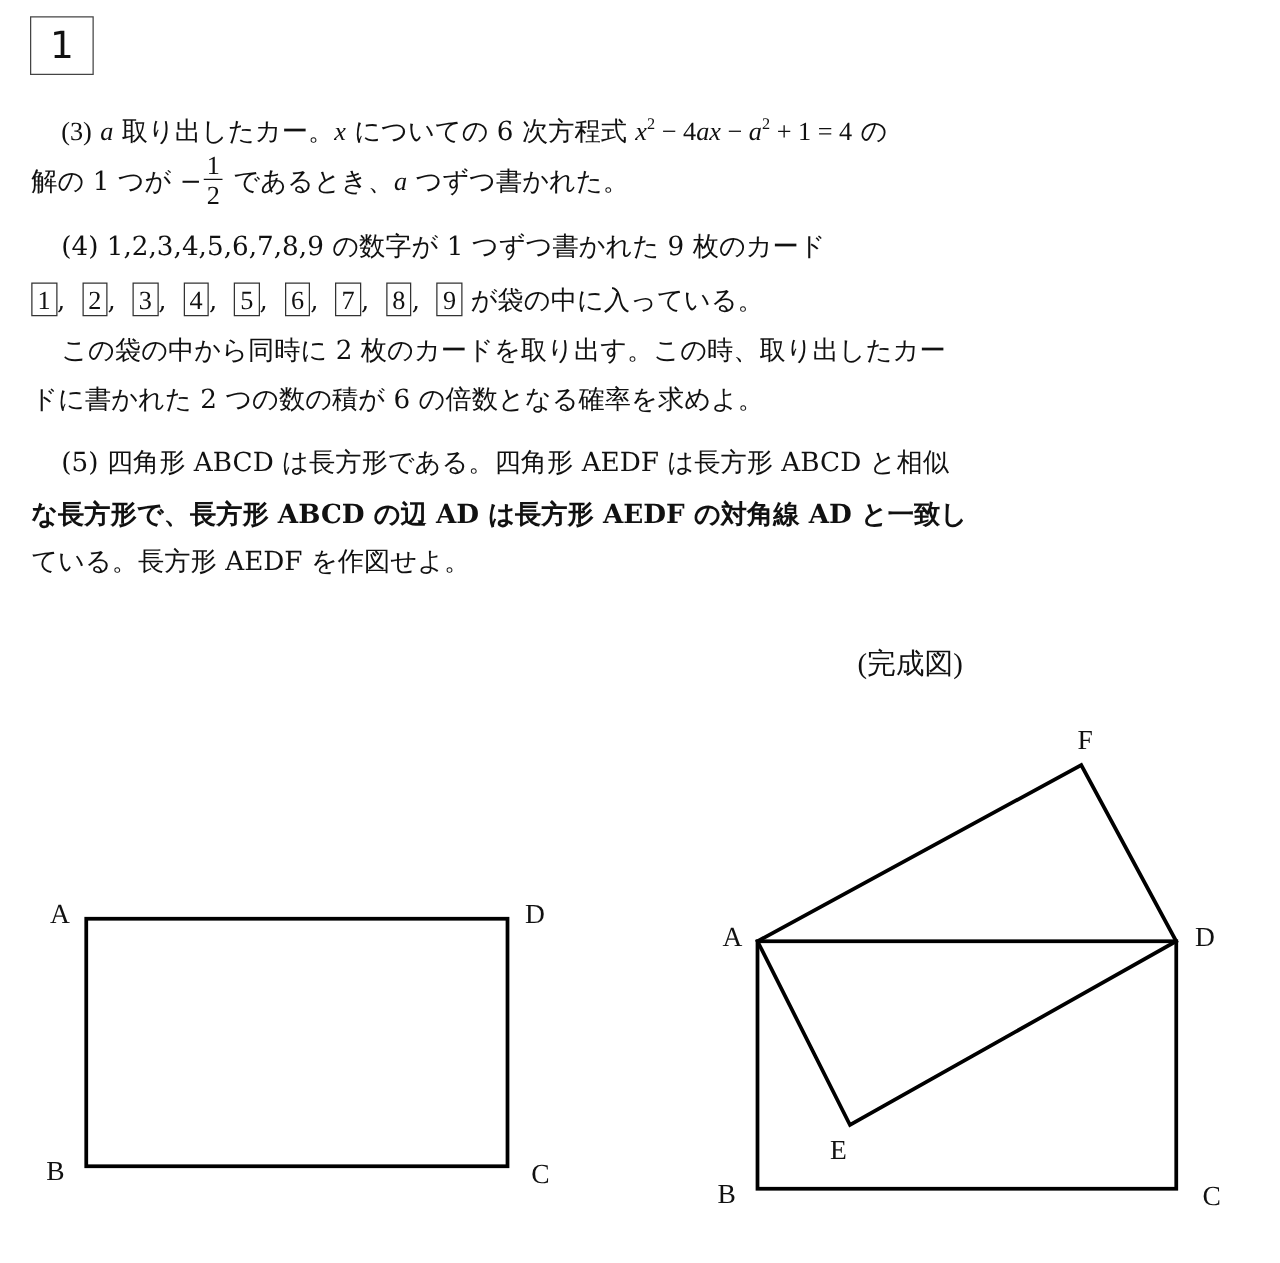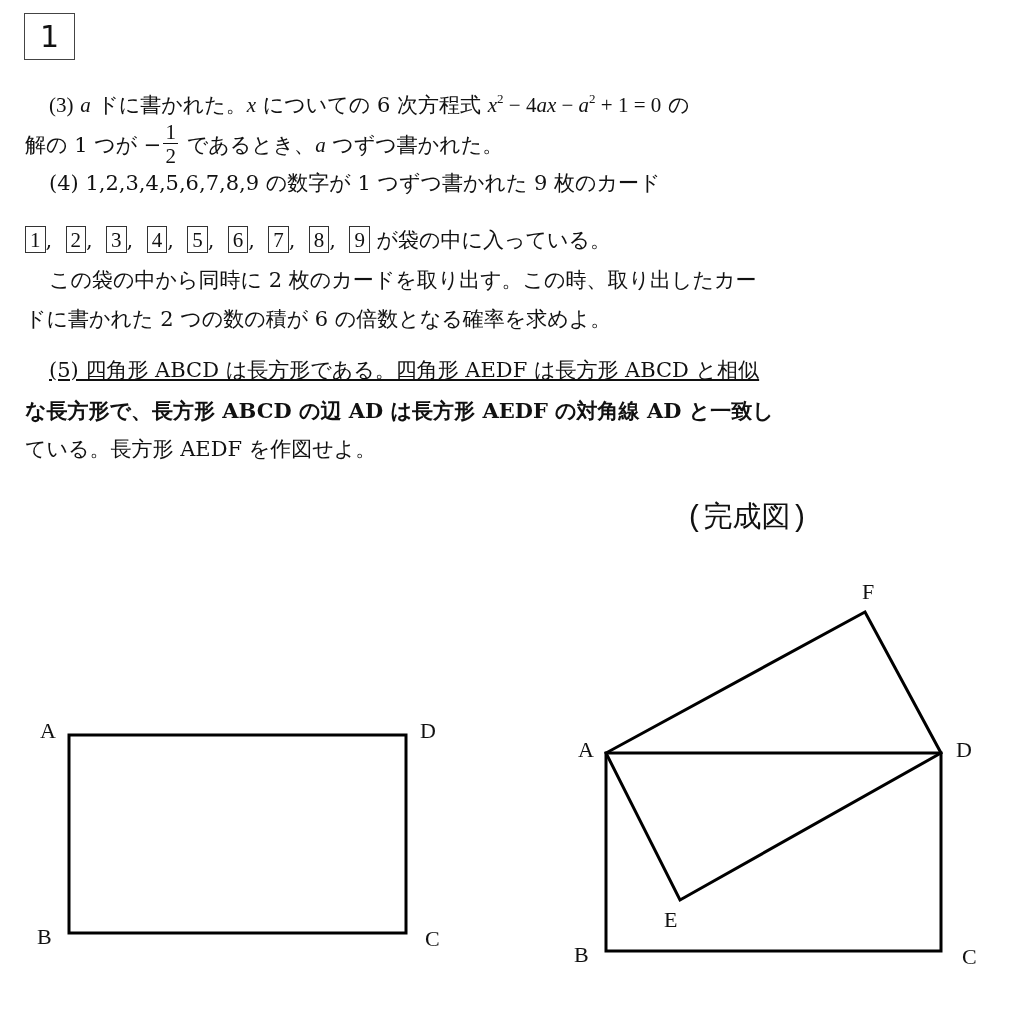--- a/index.html
+++ b/index.html
@@ -14,67 +14,67 @@
   .math { font-style:italic; font-family:"Liberation Serif","DejaVu Serif",serif; }
   .rm { font-family:"Liberation Serif","DejaVu Serif",serif; }
   sup { font-size:13px; vertical-align:9px; }
   .frac { display:inline-flex; flex-direction:column; align-items:center;
           vertical-align:middle; font-family:"Liberation Serif",serif; font-size:21px;
           line-height:1; margin:0 2px; position:relative; top:-2px; }
   .frac .num { padding:0 2px; border-bottom:1.3px solid #111; }
   .frac .den { padding-top:2px; }
   .card { display:inline-block; border:1px solid #333; padding:1px 4px 0 4px;
           font-family:"Liberation Serif",serif; line-height:24px; margin-right:0px; }
-  .caption { position:absolute; left:686px; top:497px; font-size:29px;
-             font-family:Liberation Mono, monospace; }
+  .caption { position:absolute; left:686px; top:515px; font-size:23px;
+             font-family:Liberation Serif, serif; }
   svg { position:absolute; left:0; top:0; }
   .lbl { position:absolute; font-family:"Liberation Serif","DejaVu Serif",serif;
          font-size:22px; line-height:1; }
 </style>
 </head>
 <body>
 
 <div class="qnum">
   <span>1</span>
 </div>
 
 <div class="line ind" style="top:92px;">
   <span class="rm">(3)</span>
   <span class="math">a</span>
-  <span>ドに書かれた。</span><span class="math">x</span>
+  <span>取り出したカー。</span><span class="math">x</span>
   <span>についての 6 次方程式</span>
-  <span><span class="math">x</span><sup class="rm">2</sup><span class="rm"> − 4</span><span class="math">ax</span><span class="rm"> − </span><span class="math">a</span><sup class="rm">2</sup><span class="rm"> + 1 = 0</span></span>
+  <span><span class="math">x</span><sup class="rm">2</sup><span class="rm"> − 4</span><span class="math">ax</span><span class="rm"> − </span><span class="math">a</span><sup class="rm">2</sup><span class="rm"> + 1 = 4</span></span>
   <span>の</span>
 </div>
 <div class="line" style="top:122px; line-height:46px;">
   <span>解の 1 つが −</span><span class="frac">
       <span class="num">1</span>
       <span class="den">2</span>
     </span>
   <span>であるとき、</span><span class="math">a</span>
   <span>つずつ書かれた。</span>
 </div>
 
-<div class="line ind" style="top:173px;text-align:right;">(4) 1,2,3,4,5,6,7,8,9 の数字が 1 つずつ書かれた 9 枚のカード</div>
+<div class="line ind" style="top:187px;text-align:right;">(4) 1,2,3,4,5,6,7,8,9 の数字が 1 つずつ書かれた 9 枚のカード</div>
 <div class="line" style="top:226px;">
   <span class="card">1</span><span>,</span>&nbsp;
   <span class="card">2</span><span>,</span>&nbsp;
   <span class="card">3</span><span>,</span>&nbsp;
   <span class="card">4</span><span>,</span>&nbsp;
   <span class="card">5</span><span>,</span>&nbsp;
   <span class="card">6</span><span>,</span>&nbsp;
   <span class="card">7</span><span>,</span>&nbsp;
   <span class="card">8</span><span>,</span>&nbsp;
   <span class="card">9</span>
   <span>が袋の中に入っている。</span>
 </div>
 <div class="line ind" style="top:270px;">この袋の中から同時に 2 枚のカードを取り出す。この時、取り出したカー</div>
 <div class="line" style="top:309px;">ドに書かれた 2 つの数の積が 6 の倍数となる確率を求めよ。</div>
 
-<div class="line ind" style="top:360px;text-decoration:underline;">(5) 四角形 ABCD は長方形である。四角形 AEDF は長方形 ABCD と相似</div>
+<div class="line ind" style="top:360px;">(5) 四角形 ABCD は長方形である。四角形 AEDF は長方形 ABCD と相似</div>
 <div class="line" style="top:400px;font-weight:bold;">な長方形で、長方形 ABCD の辺 AD は長方形 AEDF の対角線 AD と一致し</div>
 <div class="line" style="top:439px;">ている。長方形 AEDF を作図せよ。</div>
 
 <div class="caption">(完成図)</div>
 
 <svg width="1024" height="1010">
   <rect x="69" y="735" width="337" height="198" fill="none" stroke="#000" stroke-width="3"></rect>
   <g>
     <rect x="606" y="753" width="335" height="198" fill="none" stroke="#000" stroke-width="3"></rect>
     <polygon points="606,753 680,900 941,753 865,612" fill="none" stroke="#000" stroke-width="3" stroke-linejoin="miter"></polygon>

